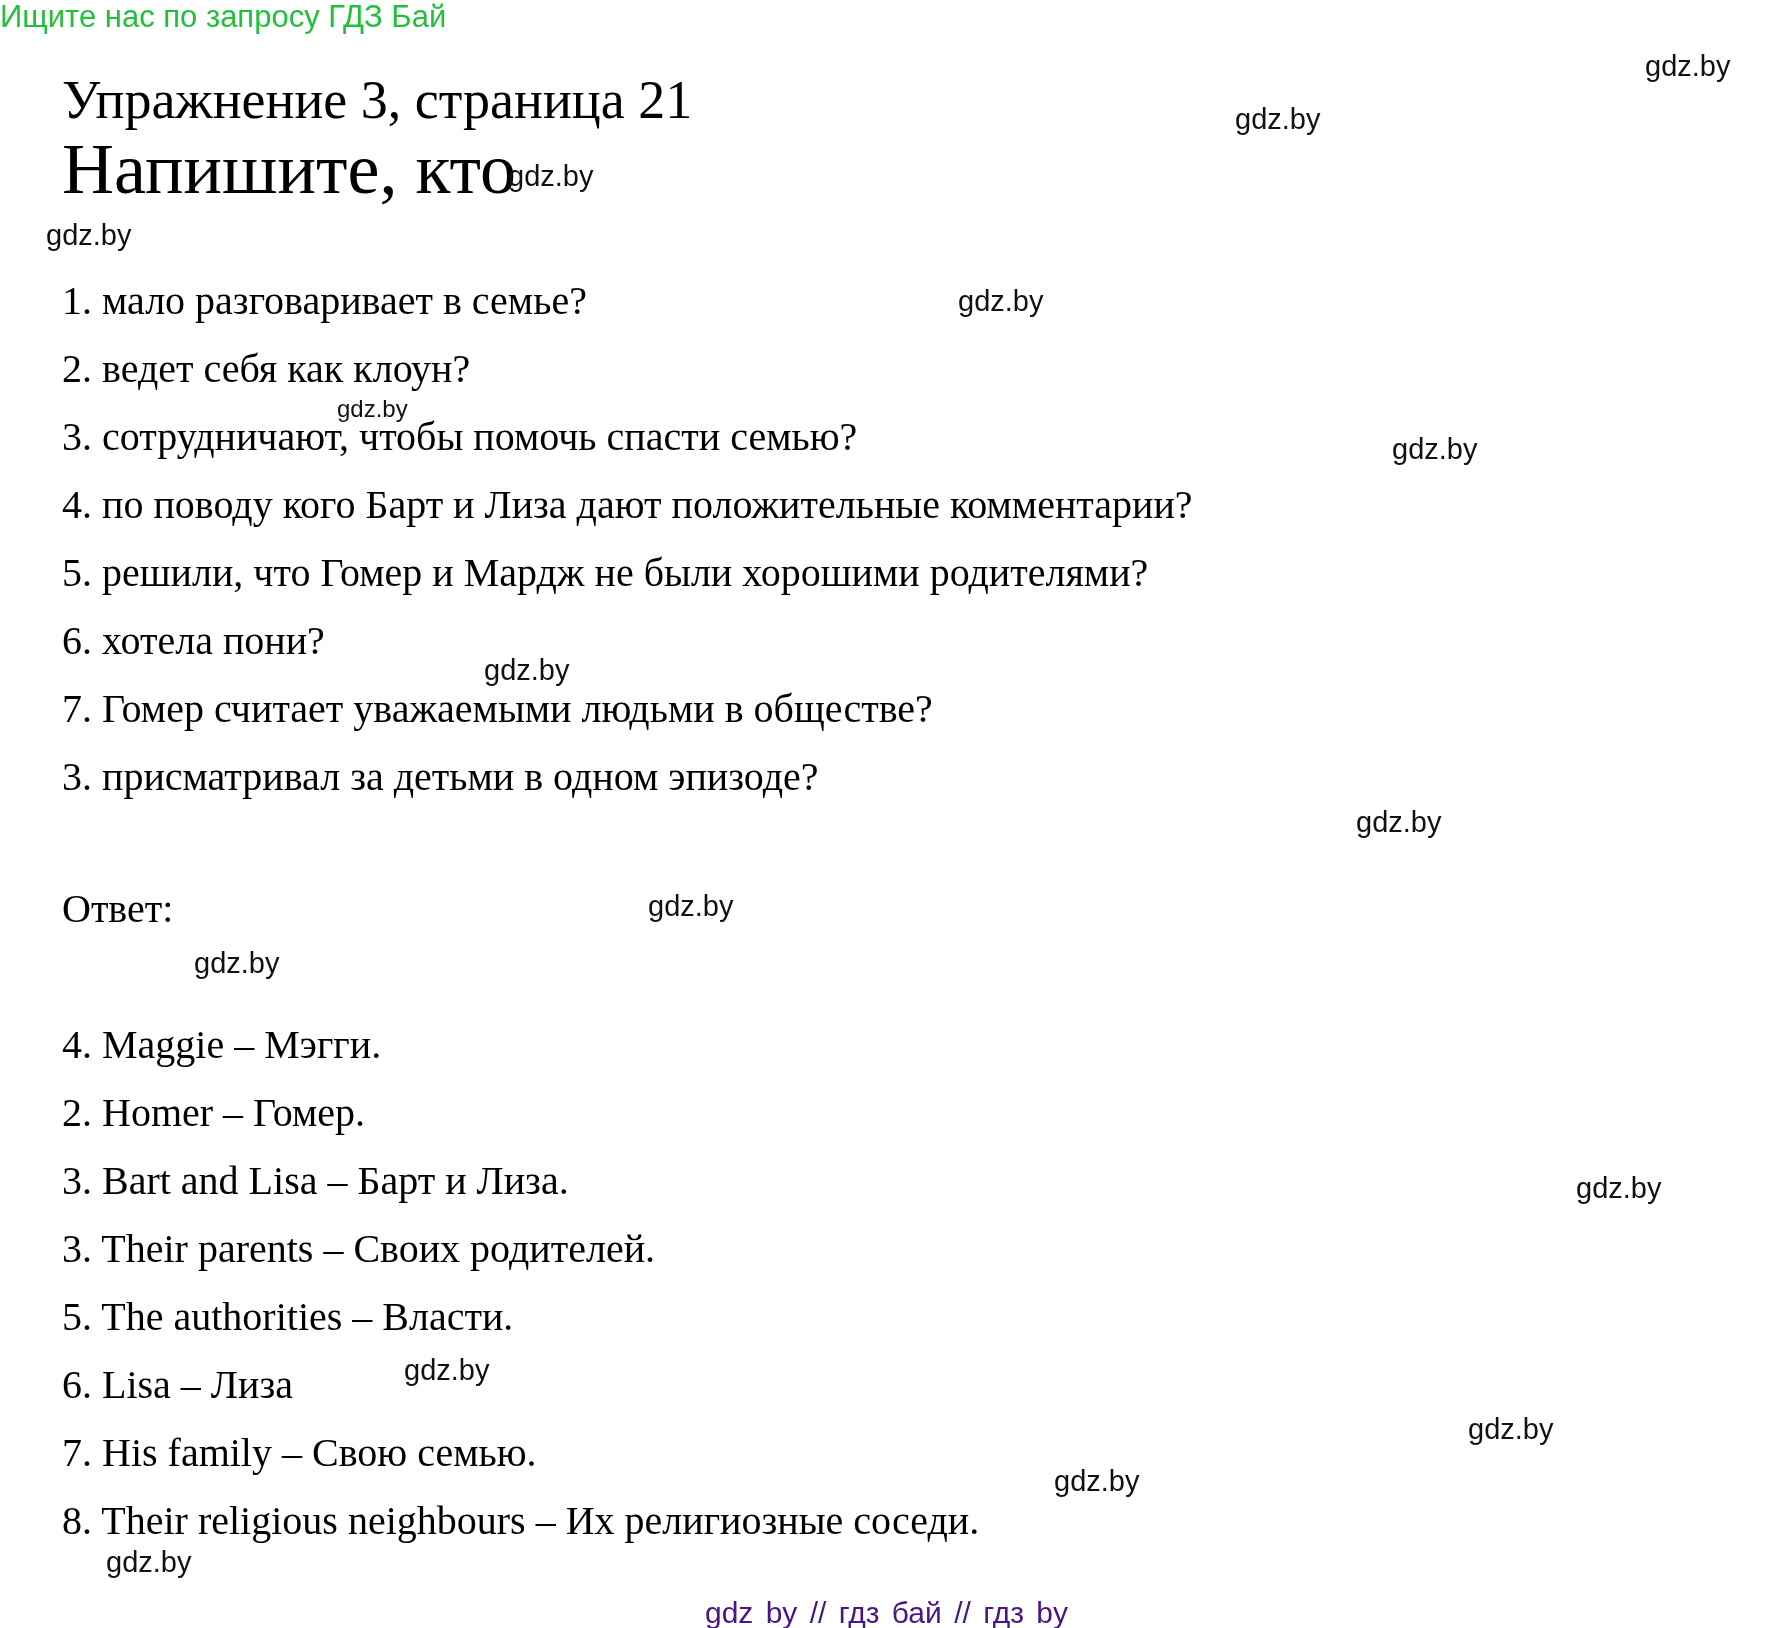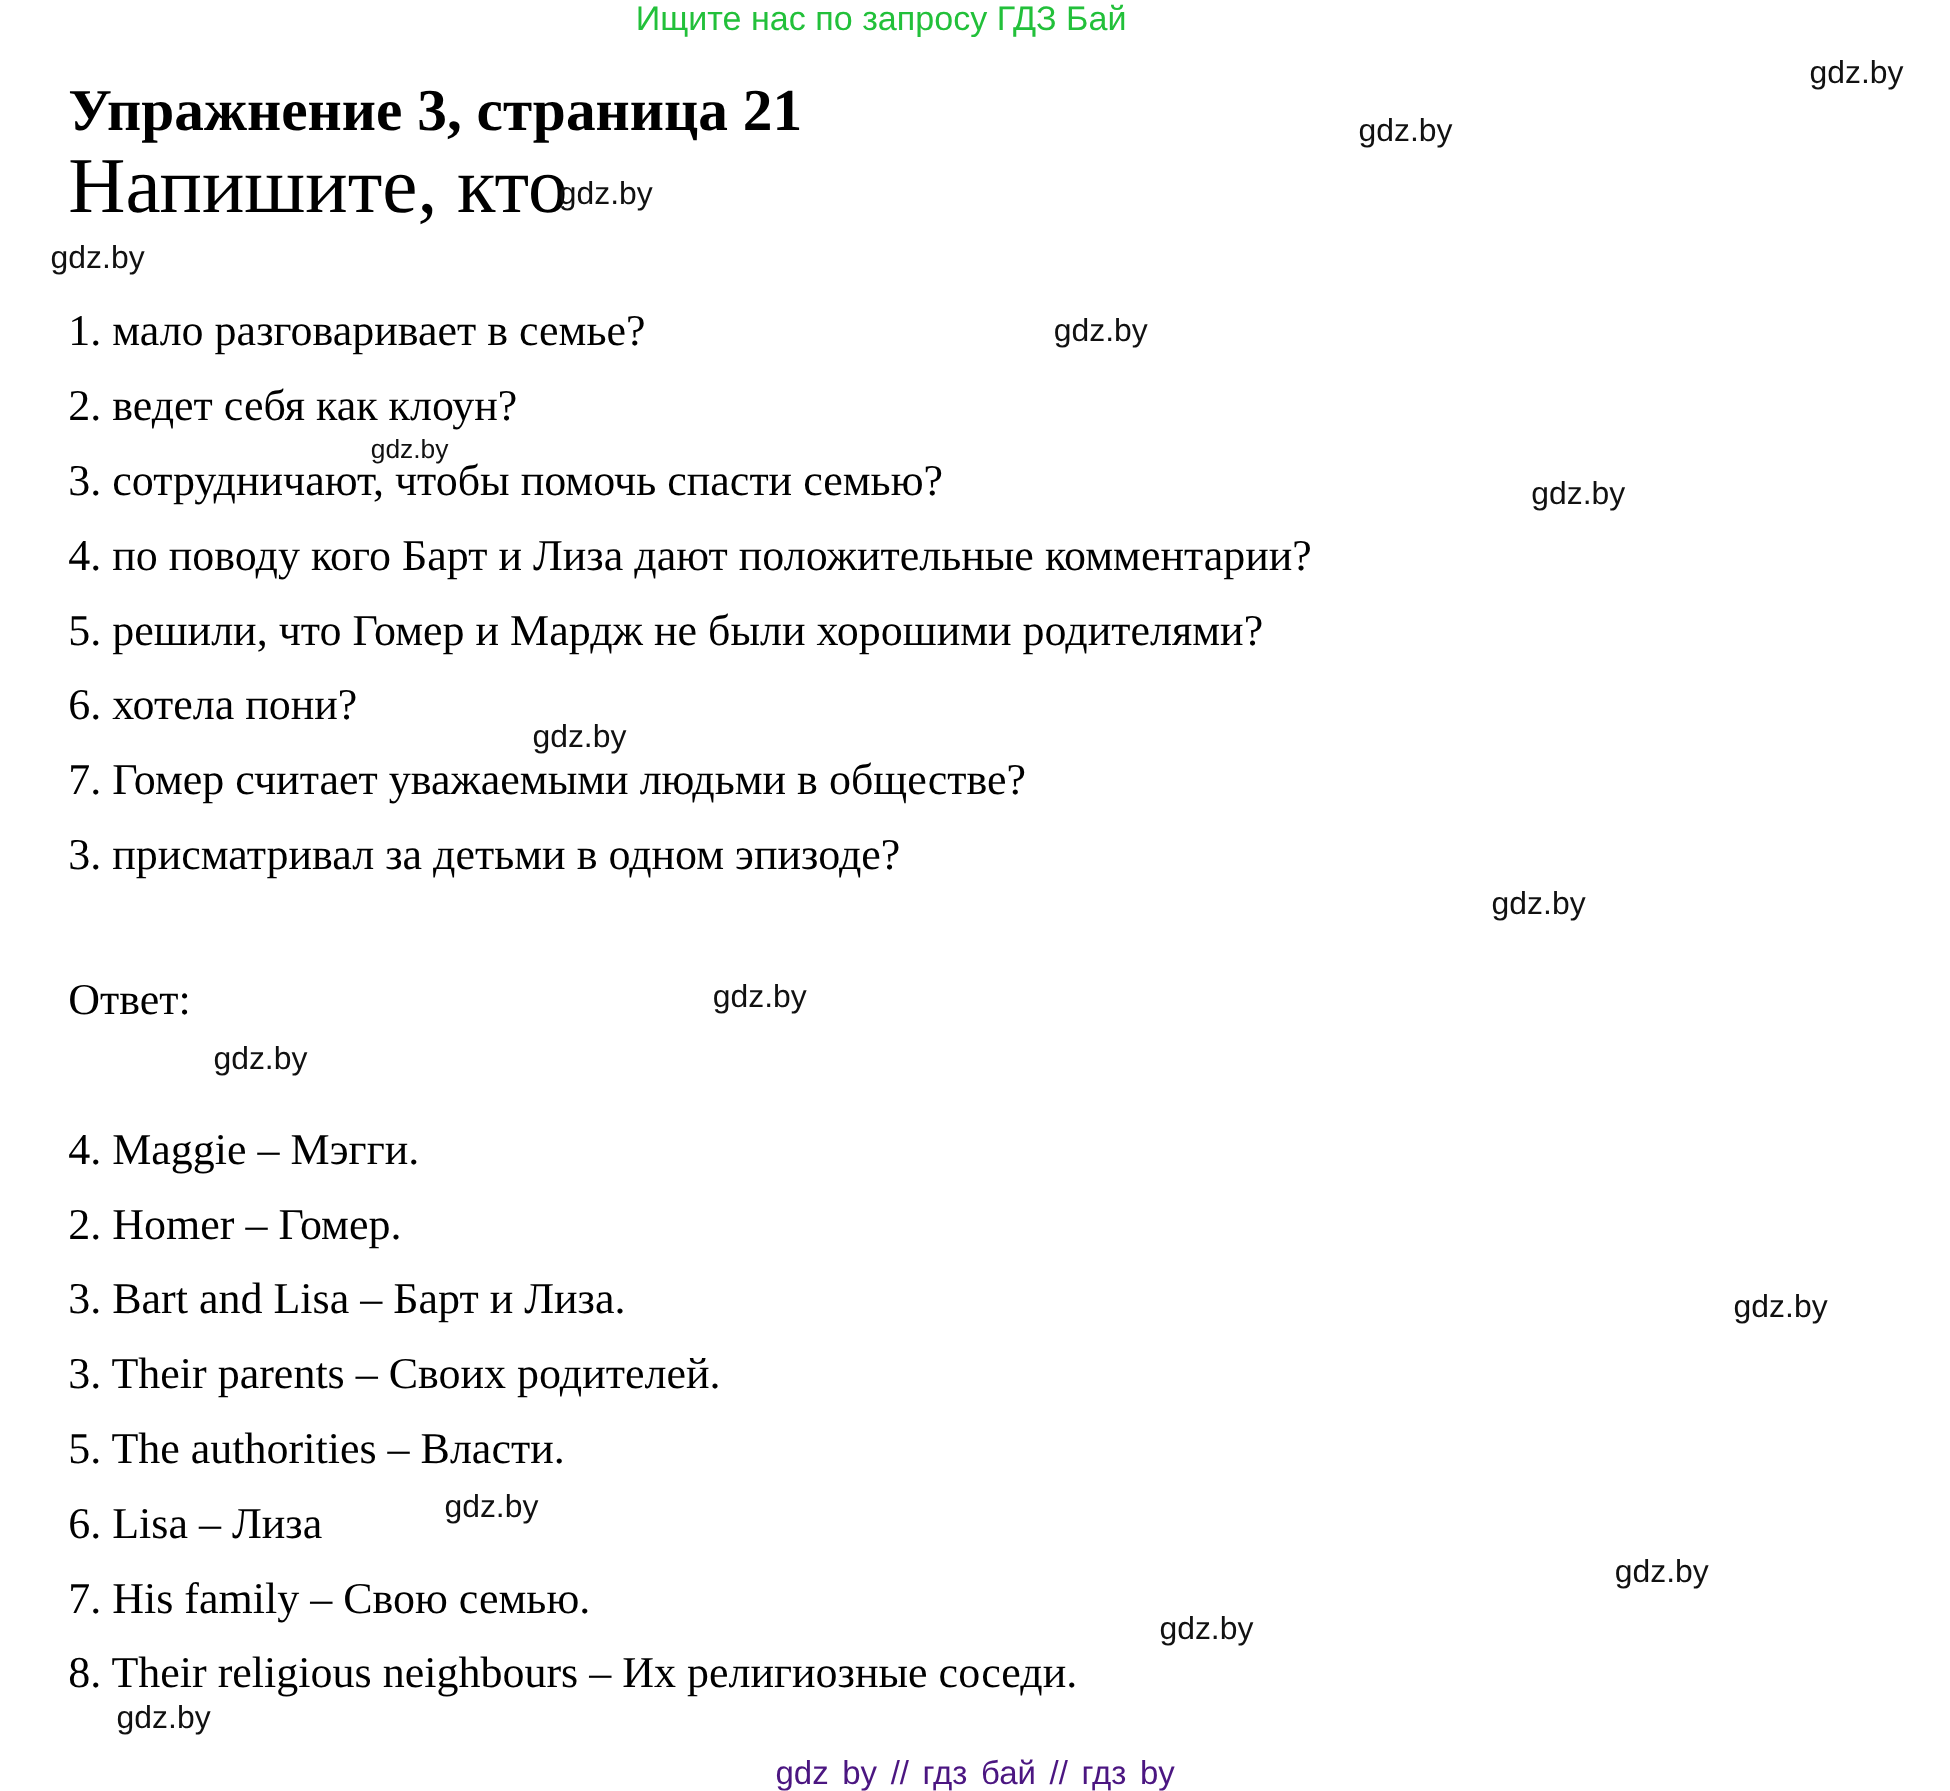--- a/index.html
+++ b/index.html
@@ -1,23 +1,23 @@
 <!DOCTYPE html>
 <html><head>
 <meta charset="utf-8">
 <style>
   html, body { margin: 0; padding: 0; background: #ffffff; }
   body { width: 1773px; height: 1628px; position: relative; overflow: hidden; }
   .banner {
-    position: absolute; left: 0; width: 1602px; top: 0; text-align: center;
+    position: absolute; left: 0; width: 1602px; top: 0; text-align: left;
     font-family: "Liberation Sans", sans-serif; font-size: 31px; color: #22c03a;
     line-height: 34px;
   }
   .serif { font-family: "Liberation Serif", serif; color: #000; }
-  .title { position: absolute; left: 62px; top: 70px; font-size: 54px; font-weight: bold; line-height: 60px; white-space: nowrap; }
+  .title { position: absolute; left: 62px; top: 70px; font-size: 54px; font-weight: normal; line-height: 60px; white-space: nowrap; }
   .subtitle { position: absolute; left: 62px; top: 140px; font-size: 72px; line-height: 58px; white-space: nowrap; }
   .line { position: absolute; left: 62px; font-size: 40px; line-height: 58px; white-space: nowrap; }
   .wm {
     position: absolute; font-family: Liberation Sans, sans-serif; font-size: 29px;
     color: #111; line-height: 32px; white-space: nowrap;
   }
   .footer {
     position: absolute; left: 0; width: 1773px; top: 1596px; text-align: center;
     font-family: "Liberation Sans", sans-serif; font-size: 30px; color: #4b1681; line-height: 34px;
     word-spacing: 4px;

